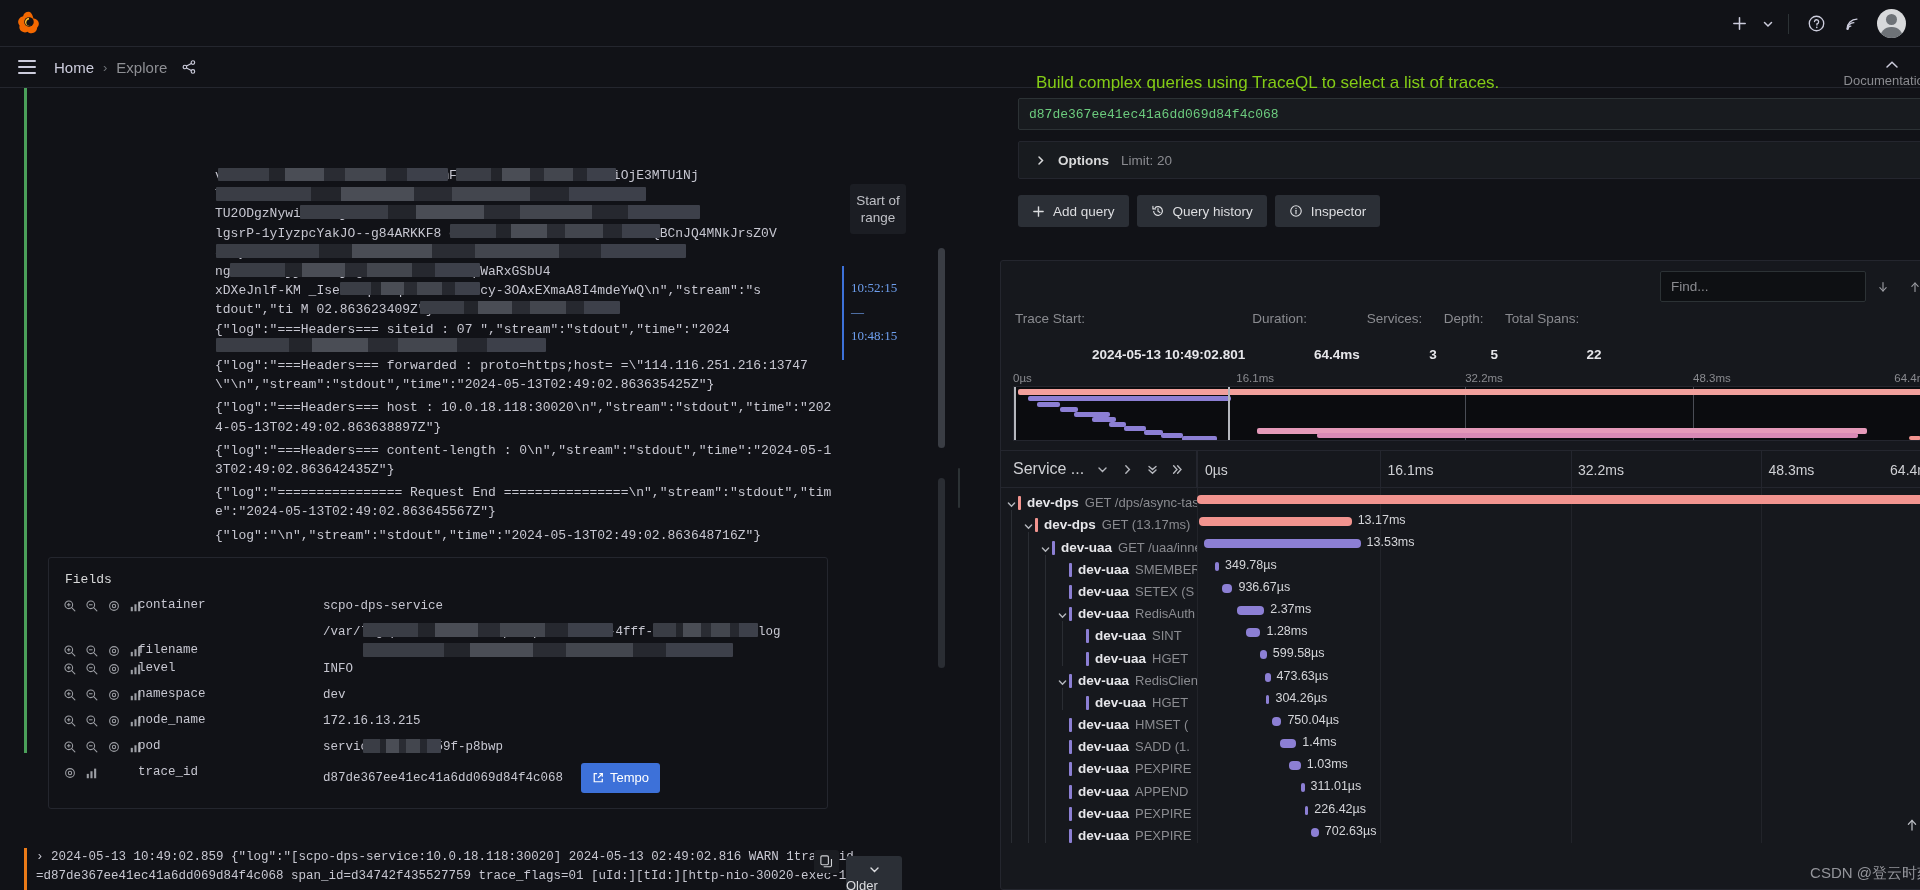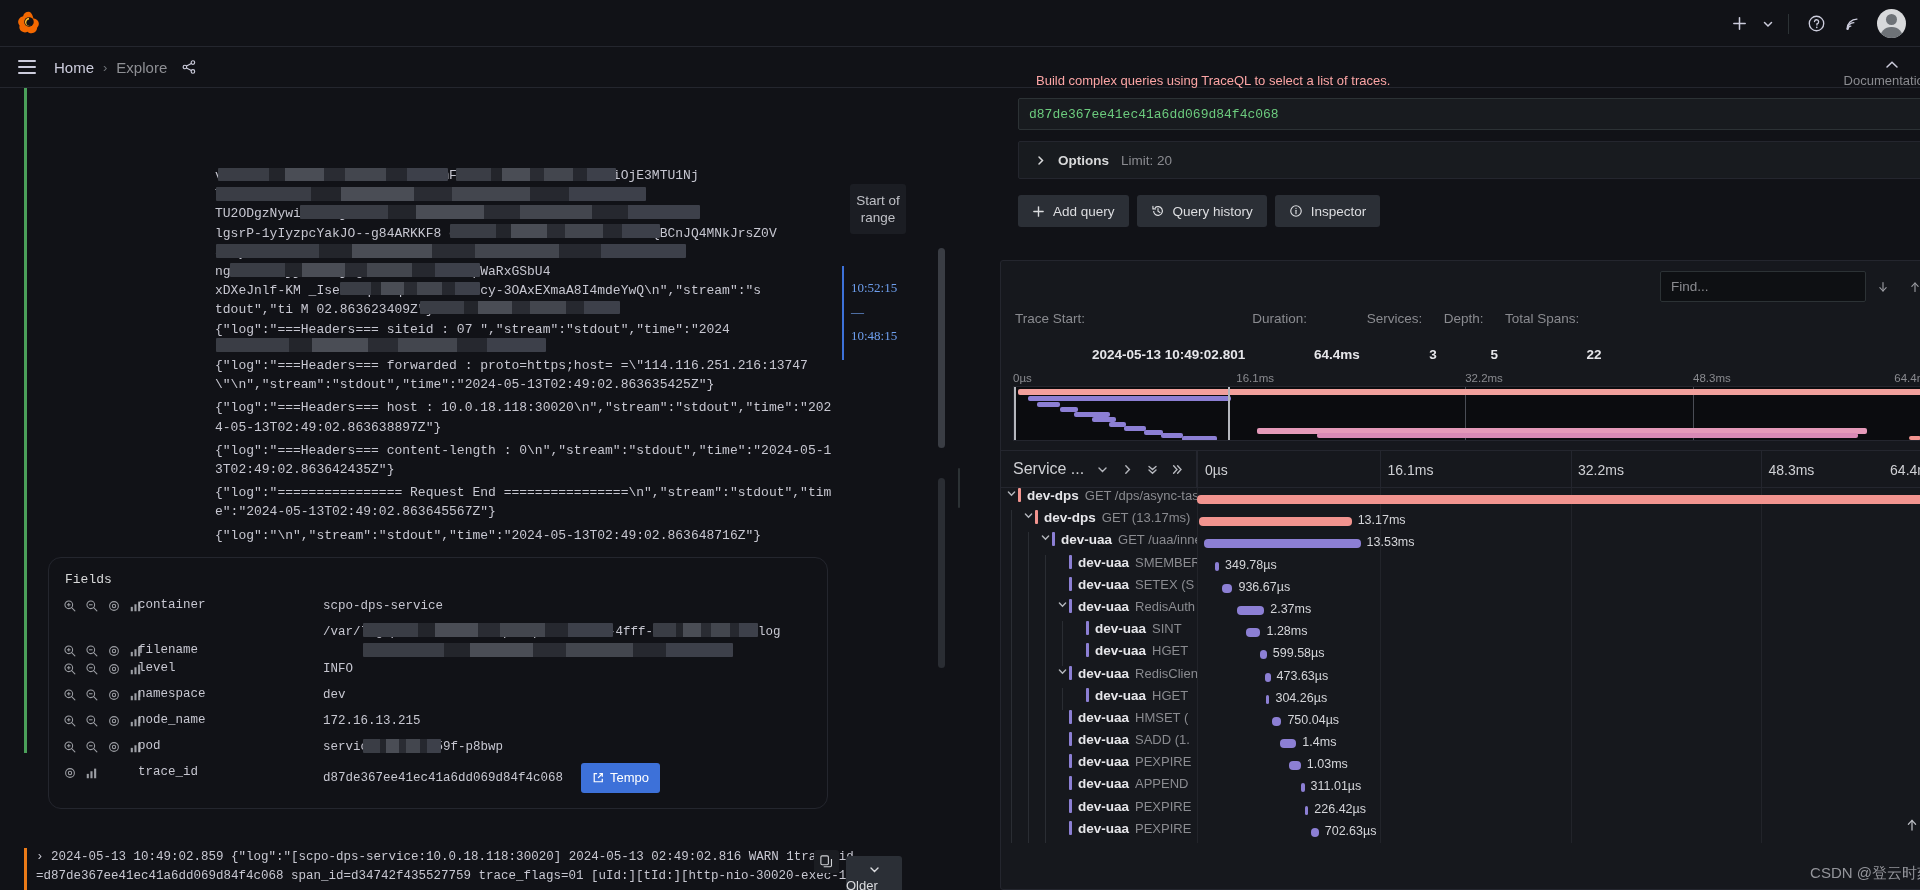--- a/index.html
+++ b/index.html
@@ -65,21 +65,21 @@
     color:#c7c7d1; padding-left:188px; text-indent:0; word-break:break-all;
   }
   .redact{display:inline-block;vertical-align:middle;border-radius:1px;
      background:linear-gradient(90deg,#3a3d45 0 22%,#23252b 22% 29%,#4a4d55 29% 46%,#2a2c33 46% 55%,#43464e 55% 73%,#26282f 73% 82%,#3d404a 82% 100%);
      filter:blur(0.6px);height:13px;}
   .log-top{position:absolute;left:215px;top:78px;width:620px;}
 
   
   #fields-box{
     position:absolute;left:48px;top:469px;width:780px;
-    border:1px solid #24262e;border-radius:13px;background:#111217;padding:10px 14px 14px 14px;
+    border:1px solid #24262e;border-radius:3px;background:#111217;padding:10px 14px 14px 14px;
   }
   .fb-title{font-family:"Liberation Mono",monospace;font-size:13px;color:#d8d9da;margin:4px 0 9px 2px;}
   .fb-row{display:flex;align-items:flex-start;min-height:25px;margin-bottom:1px;}
   .fb-icons{display:flex;gap:8px;width:75px;flex:0 0 75px;padding-top:3px;align-items:center;}
   .ficon{cursor:pointer;opacity:.85;display:flex;}
   .fb-key{width:185px;flex:0 0 185px;font-family:"Liberation Mono",monospace;font-size:12.5px;color:#c7c7d1;padding-top:2px;}
   .fb-val{font-family:"Liberation Mono",monospace;font-size:12.5px;color:#c7c7d1;line-height:20px;flex:1;word-break:break-all;}
   .tempo-btn{
     display:inline-flex;align-items:center;gap:6px;background:#3d71d9;color:#fff;
     border-radius:3px;padding:5px 11px;font-size:13px;font-family:"Liberation Sans",sans-serif;
@@ -106,21 +106,21 @@
   .side-tr span{display:block;color:#6e9fef;font-size:13px;line-height:24px;text-align:left;}
   .older-logs{
     position:absolute;left:846px;top:768px;width:56px;height:58px;background:#2b2f36;border-radius:3px;
     display:flex;flex-direction:column;align-items:center;justify-content:center;gap:2px;cursor:pointer;
     color:#dcdde0;font-size:13px;line-height:15px;
   }
   .left-scrollbar{position:absolute;left:938px;top:160px;width:7px;height:200px;background:#3a3d44;border-radius:4px;}
   .left-scrollbar2{position:absolute;left:938px;top:390px;width:7px;height:190px;background:#2a2d33;border-radius:4px;}
 
   
-  .qe-hint{position:absolute;left:18px;top:0;font-size:13px;color:#fca5a5;}
+  .qe-hint{position:absolute;left:18px;top:0;font-size:17px;color:#84cc16;}
   .qe-doc{position:absolute;right:14px;top:0;font-size:13px;color:#8a8b90;cursor:pointer;}
   #qe-box{
     position:absolute;left:1018px;top:73px;width:927px;
   }
   .qe-input{
     position:absolute;left:0;top:25px;width:904px;height:32px;background:#181b1f;border:1px solid #2c3235;
     border-radius:2px;display:flex;align-items:center;padding:0 10px;
   }
   .qe-input span{font-family:"Liberation Mono",monospace;font-size:13px;color:#6ccb7e;}
   .qe-opts{
@@ -167,21 +167,21 @@
   .sp-head-left{width:196px;flex:0 0 196px;display:flex;align-items:center;gap:12px;padding-left:12px;border-right:1px solid #24262e;height:100%;}
   .sp-head-left .svclabel{font-size:16px;color:#cfd0d4;}
   .sp-head-left .hic{cursor:pointer;color:#b5b7bd;display:flex;}
   .sp-head-ticks{flex:1;position:relative;height:100%;}
   .sp-head-ticks span{position:absolute;top:11px;font-size:14px;color:#cfd0d4;}
   .sp-head-ticks i{position:absolute;top:0;bottom:0;width:1px;background:#24262e;}
 
   
   .sp-rows{position:relative;height:375px;overflow:hidden;}
   .sp-row{position:relative;height:22.2px;display:flex;align-items:center;}
-  .sp-left{width:196px;flex:0 0 196px;height:100%;display:flex;align-items:flex-start;overflow:hidden;position:relative;}
+  .sp-left{width:196px;flex:0 0 196px;height:100%;display:flex;align-items:flex-end;overflow:hidden;position:relative;}
   .sp-chev{width:13px;flex:0 0 13px;display:flex;align-items:center;justify-content:center;color:#b5b7bd;cursor:pointer;}
   .sp-colorbar{width:3px;height:14px;flex:0 0 3px;margin-right:6px;border-radius:1px;}
   .sp-svc{font-size:13.5px;font-weight:700;color:#e6e6ea;margin-right:6px;white-space:nowrap;}
   .sp-op{font-size:13px;color:#8a8b90;white-space:nowrap;overflow:hidden;}
   .sp-right{flex:1;position:relative;height:100%;}
   .sp-right .gl{position:absolute;top:0;bottom:0;width:1px;background:#22242a;}
   .sp-bar{position:absolute;top:7px;height:9px;border-radius:4px;}
   .sp-dur{position:absolute;top:3px;font-size:12.5px;color:#d4d5d9;white-space:nowrap;}
   .indent-guide{position:absolute;top:0;bottom:0;width:1px;background:#2a2d33;}
 

